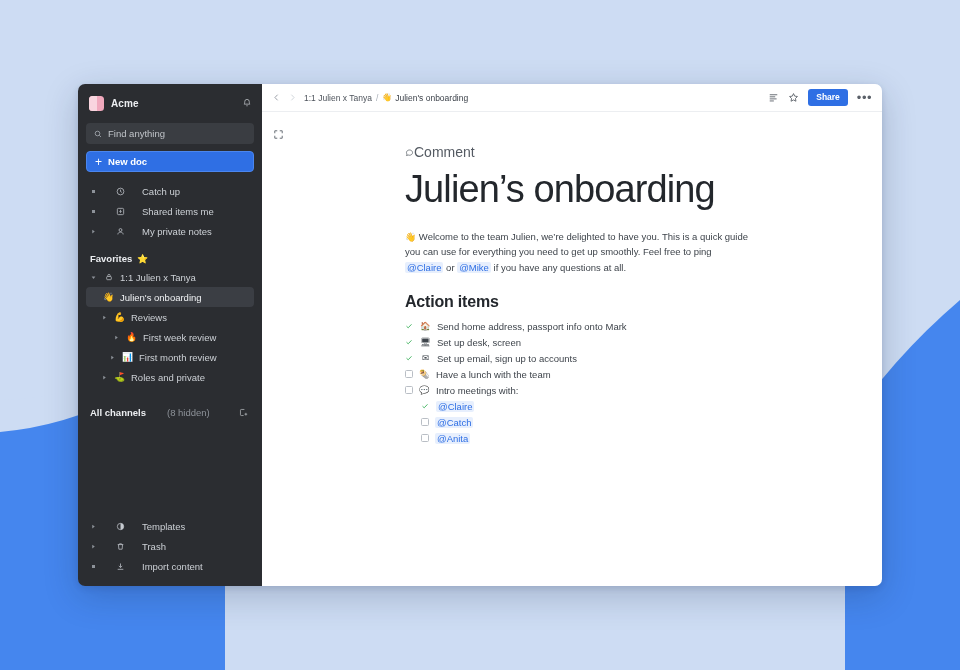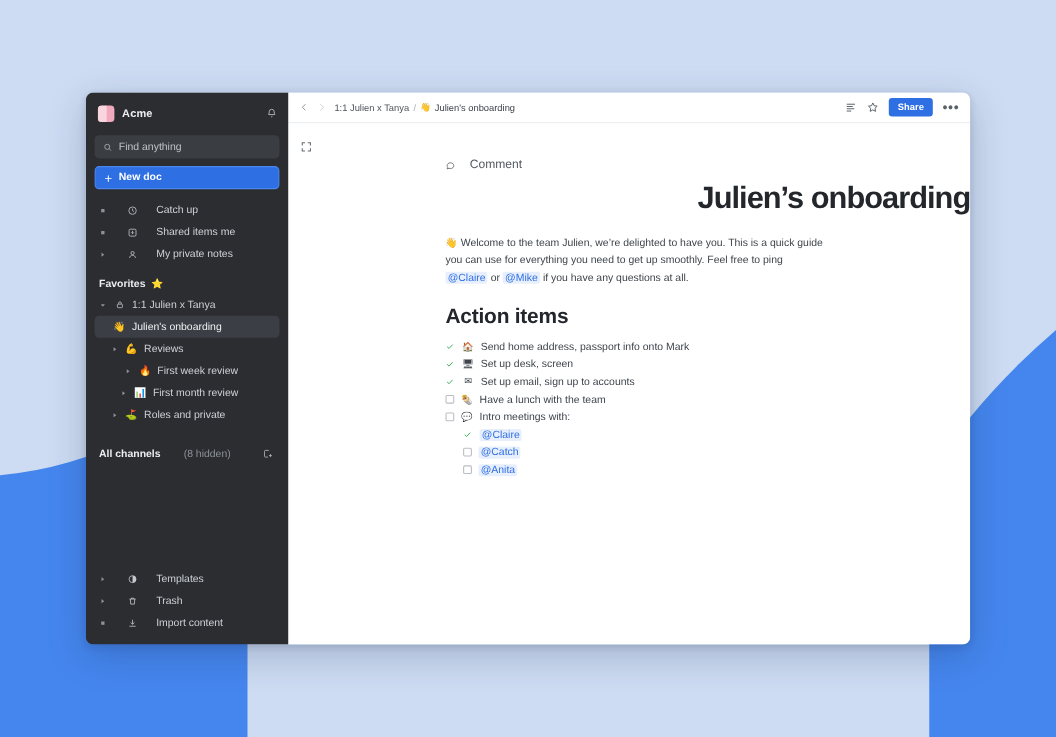--- a/index.html
+++ b/index.html
@@ -120,37 +120,37 @@
     background: #2f6fe4; color: #fff; font-size: 8.5px; font-weight: 700;
     padding: 3px 8px; border-radius: 3px; border: none; line-height: 1.3;
   }
   .dots { color: #5b6169; font-size: 13px; line-height: 0.6; letter-spacing: .5px; }
 
   .doc-scroll { flex: 1; overflow: hidden; position: relative; }
   .expand-ico { position: absolute; left: 11px; top: 14px; color: #656b74; }
 
   .doc { padding: 32px 0 0 143px; width: 100%; }
   .comment-tag {
-    display: flex; align-items: center; gap: 13px;
-    font-size: 11px; color: #545a62; margin-bottom: 9px;
+    display: flex; align-items: center; gap: 0;
+    font-size: 14px; color: #545a62; margin-bottom: 9px;
   }
   h1.doc-title {
-    font-size: 28px; font-weight: 700; color: #23272c;
-    letter-spacing: -0.9px; line-height: 1.1; margin-bottom: 18px; text-align: right;
+    font-size: 38px; font-weight: 400; color: #23272c;
+    letter-spacing: -0.9px; line-height: 1.1; margin-bottom: 18px;
   }
   p.intro {
     font-size: 9.5px; line-height: 1.62; color: #3e444b;
     max-width: 345px; margin-bottom: 18px;
   }
   .mention {
     color: #2f6fe4; background: #e7effd; border-radius: 2px;
     padding: 0 2px; font-weight: 500;
   }
   h2.sec-title {
-    font-size: 19px; font-weight: 700; color: #23272c;
+    font-size: 16px; font-weight: 700; color: #23272c;
     margin-bottom: 7px; letter-spacing: -0.2px;
   }
   .task {
     display: flex; align-items: center; gap: 6px;
     height: 16px; font-size: 9.5px; color: #3e444b;
   }
   .task.sub { padding-left: 16px; }
   .cbox {
     width: 8px; height: 8px; border: 1px solid #b9bec5;
     border-radius: 1.5px; flex: none; background: #fff;

